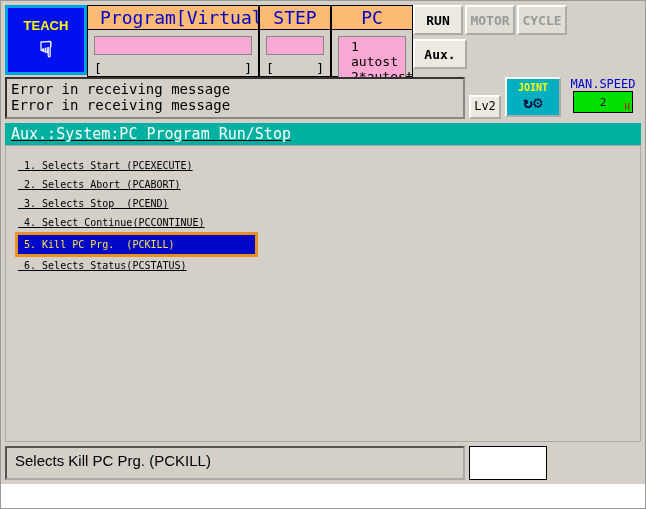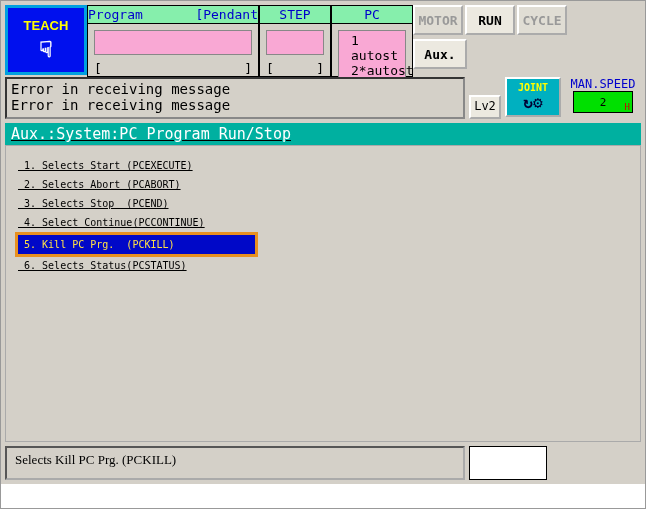--- a/index.html
+++ b/index.html
@@ -11,21 +11,21 @@
   .titlebar-text { flex: 1; font-size: 12px; color: #000; }
   .titlebar-controls { display: flex; gap: 0; }
   .titlebar-btn { width: 28px; height: 20px; display: flex; align-items: center; justify-content: center; color: #888; font-size: 13px; }
   .app-body { height: calc(100% - 24px); background: #d4d0c8; padding: 4px; display: flex; flex-direction: column; }
 
   .top-row { display: flex; height: 72px; }
   .teach-btn { width: 82px; height: 70px; background: #0010ee; border: 3px solid #00a0e0; display: flex; flex-direction: column; align-items: center; justify-content: center; color: #ffff00; font-weight: bold; font-size: 13px; }
   .teach-btn .hand { color: #fff; font-size: 22px; margin-top: 4px; }
 
   .panel { border: 1px solid #000; display: flex; flex-direction: column; background: #d4d0c8; }
-  .panel-header { background: #86efac; color: #0000cc; font-family: monospace; font-size: 13px; padding: 1px 0; border-bottom: 1px solid #000; display: flex; }
+  .panel-header { background: #fdba74; color: #0000cc; font-family: monospace; font-size: 18px; padding: 1px 12px; border-bottom: 1px solid #000; display: flex; }
   .panel-body { flex: 1; background: #f9a8d4; padding: 2px 12px; font-family: monospace; font-size: 13px; color: #000; border: 1px solid #888; margin: 6px; }
   .panel-footer { font-family: monospace; padding: 0 6px; display: flex; justify-content: space-between; font-size: 13px; }
 
   .prog-panel { width: 172px; }
   .prog-header-l { flex: 1; }
   .step-panel { width: 72px; }
   .pc-panel { width: 82px; }
 
   .right-stack { display: flex; flex-direction: column; gap: 2px; flex: 1; }
   .right-row1 { display: flex; gap: 2px; height: 32px; }
@@ -48,40 +48,40 @@
   .man-speed-box .h { position: absolute; right: 2px; bottom: 0; color: #cc0000; font-size: 9px; }
 
   .menu-area { margin-top: 4px; flex: 1; display: flex; flex-direction: column; text-decoration: underline; }
   .menu-title { background: #00b0a0; color: #fff; font-family: monospace; font-size: 15px; padding: 2px 6px; }
   .menu-list { background: #d4d0c8; flex: 1; padding: 10px 12px; font-family: monospace; font-size: 10px; color: #000; line-height: 19px; border: 1px solid #aaa; }
   .menu-item { white-space: pre; }
   .menu-item.selected { background: #0008c8; color: #fde047; display: inline-block; padding-right: 80px; }
   .highlight-box { border: 3px solid #e89020; padding: 0; display: inline-block; margin: 0 0 -1px -3px; }
 
   .bottom-row { display: flex; gap: 4px; margin-top: 4px; height: 34px; }
-  .status-box { flex: 1; background: #d4d0c8; border: 2px inset #aaa; font-family: Liberation Serif, serif; font-size: 13px; padding: 4px 8px; }
+  .status-box { flex: 1; background: #d4d0c8; border: 2px inset #aaa; font-family: Liberation Sans, sans-serif; font-size: 15px; padding: 4px 8px; }
   .white-box { width: 78px; background: #fff; border: 1px solid #000; }
   .spacer-right { width: 90px; }
 </style>
 </head>
 <body>
 
 <div class="window">
 
   <div class="app-body">
     <div class="top-row">
       <div class="teach-btn">
         <span>TEACH</span>
         <span class="hand">☟</span>
       </div>
 
       <div class="panel prog-panel">
         <div class="panel-header">
           <span class="prog-header-l">Program</span>
-          <span>[Pendant</span>
+          <span>[Virtual</span>
         </div>
         <div class="panel-body"></div>
         <div class="panel-footer">
           <span>[</span>
           <span>]</span>
         </div>
       </div>
 
       <div class="panel step-panel">
         <div class="panel-header" style="justify-content:center">
@@ -99,22 +99,22 @@
             <span>PC</span>
           </div>
         <div class="panel-body">
           <div>1 autost</div>
           <div>2*autost</div>
         </div>
       </div>
 
       <div class="right-stack">
         <div class="right-row1">
+          <div class="square-btn">RUN</div>
           <div class="square-btn disabled">MOTOR</div>
-          <div class="square-btn">RUN</div>
           <div class="square-btn disabled">CYCLE</div>
         </div>
         <div class="right-row2">
           <div class="square-btn aux">Aux.</div>
         </div>
       </div>
     </div>
 
     <div class="mid-row">
       <div class="error-box">

